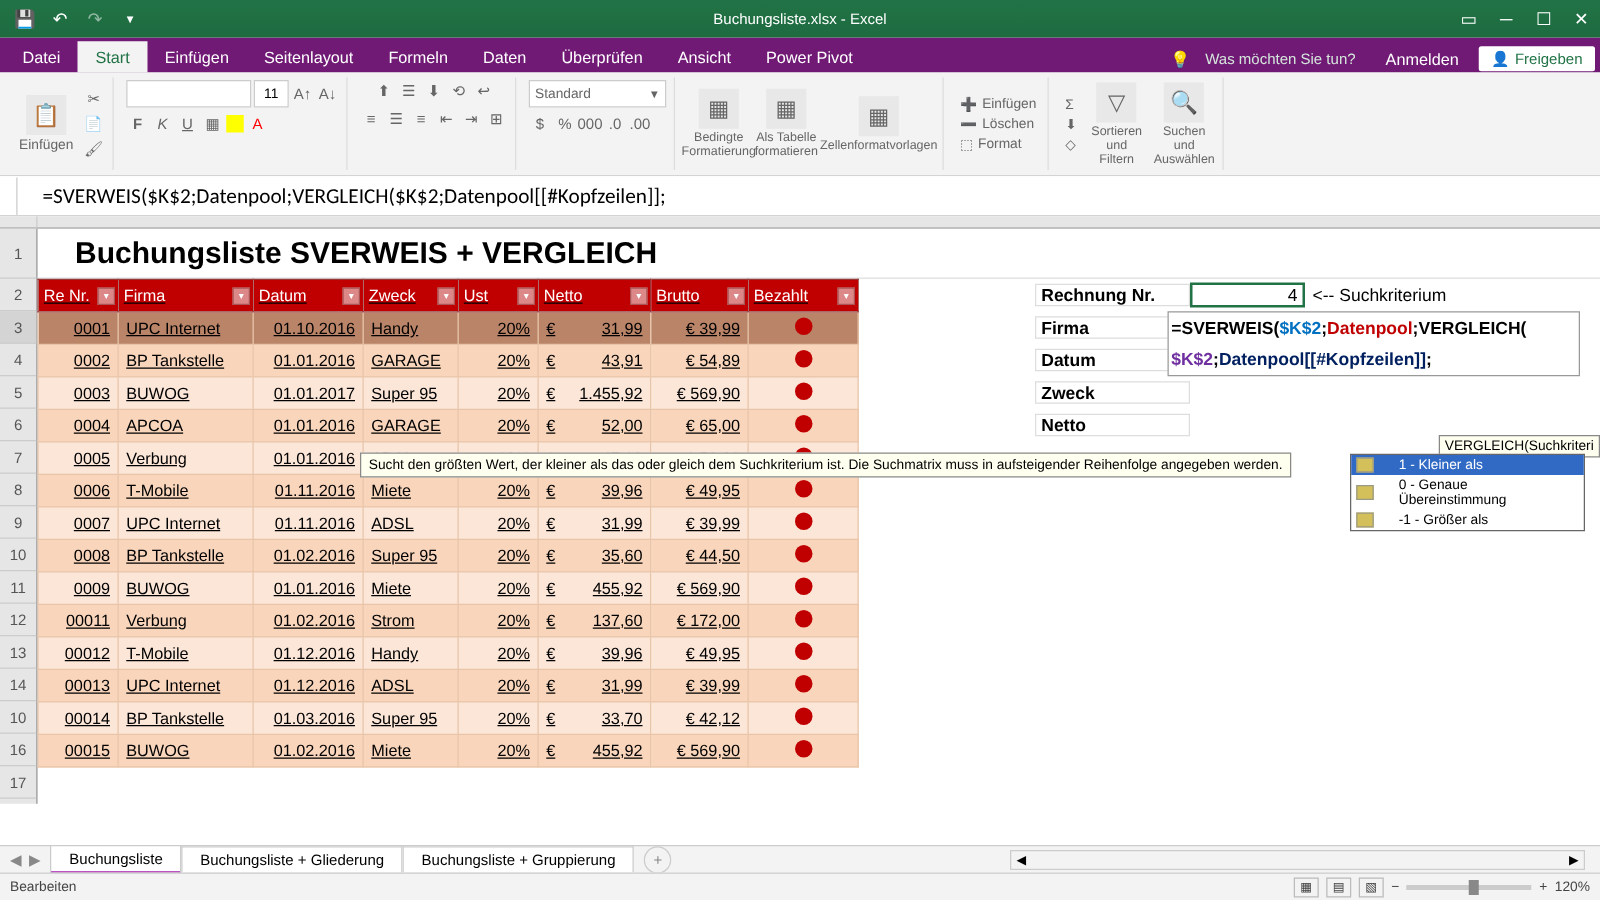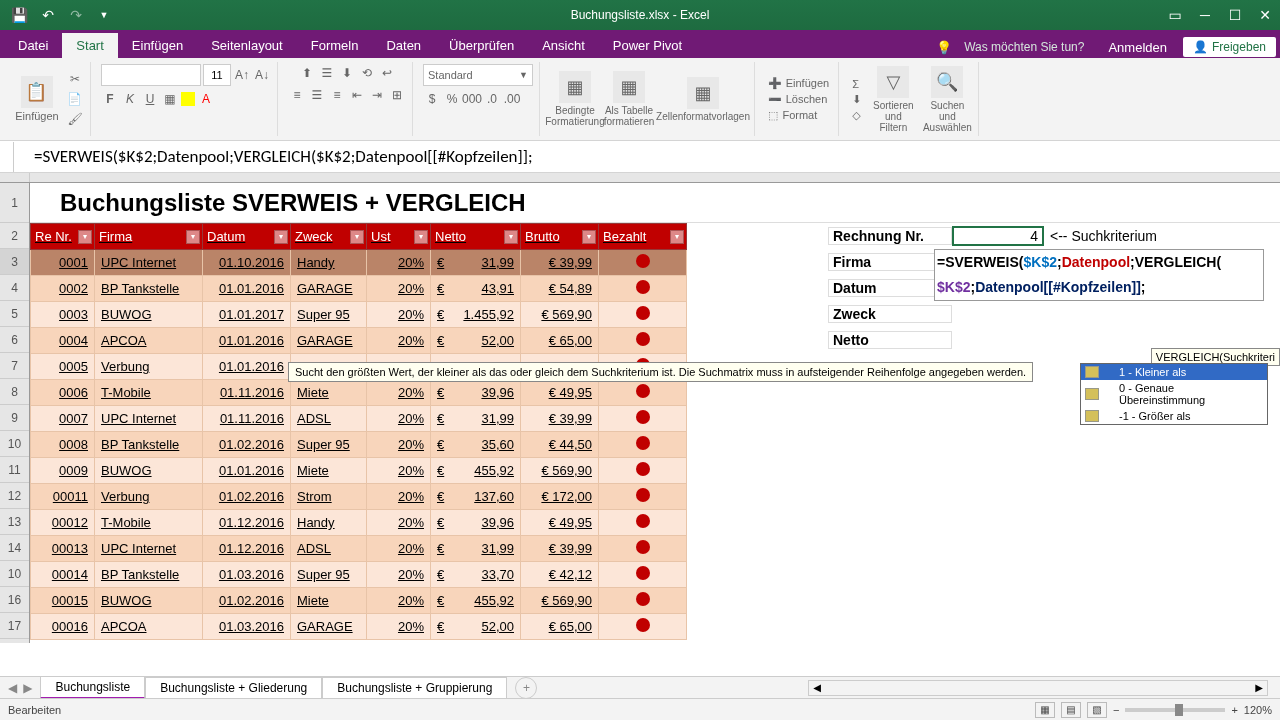--- a/index.html
+++ b/index.html
@@ -540,35 +540,20 @@
             <td class="col-ust">20%</td>
             <td class="col-netto">
               <div class="euro-cell">
                 <span>€</span>
                 <span>455,92</span>
               </div>
             </td>
             <td class="col-brutto">€ 569,90</td>
             <td class="col-bezahlt"><span class="status-dot"></span></td>
           </tr>
-          <tr>
-            <td class="col-nr">00016</td>
-            <td class="col-firma">APCOA</td>
-            <td class="col-datum">01.03.2016</td>
-            <td class="col-zweck">GARAGE</td>
-            <td class="col-ust">20%</td>
-            <td class="col-netto">
-              <div class="euro-cell">
-                <span>€</span>
-                <span>52,00</span>
-              </div>
-            </td>
-            <td class="col-brutto">€ 65,00</td>
-            <td class="col-bezahlt"><span class="status-dot"></span></td>
-          </tr>
         </tbody>
     </table>
 
     <div class="right-cells">
       <div class="rc-row">
         <div class="rc-label">Rechnung Nr.</div>
         <div class="rc-val">4</div>
         <div class="rc-hint">&lt;-- Suchkriterium</div>
       </div>
       <div class="rc-row">

